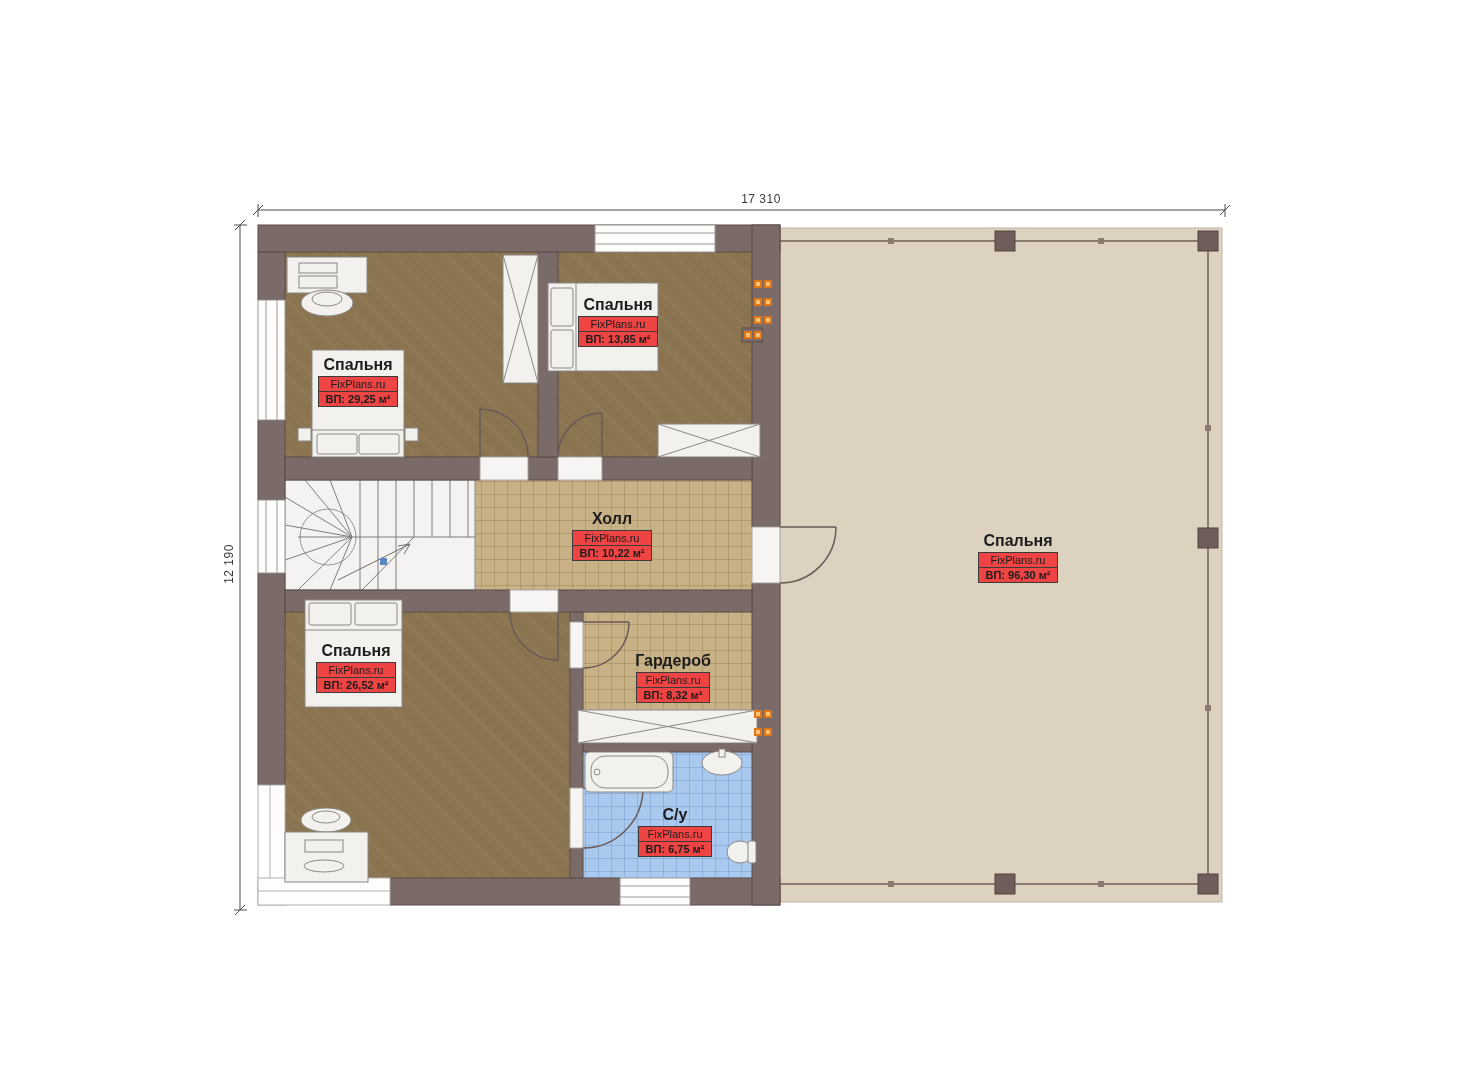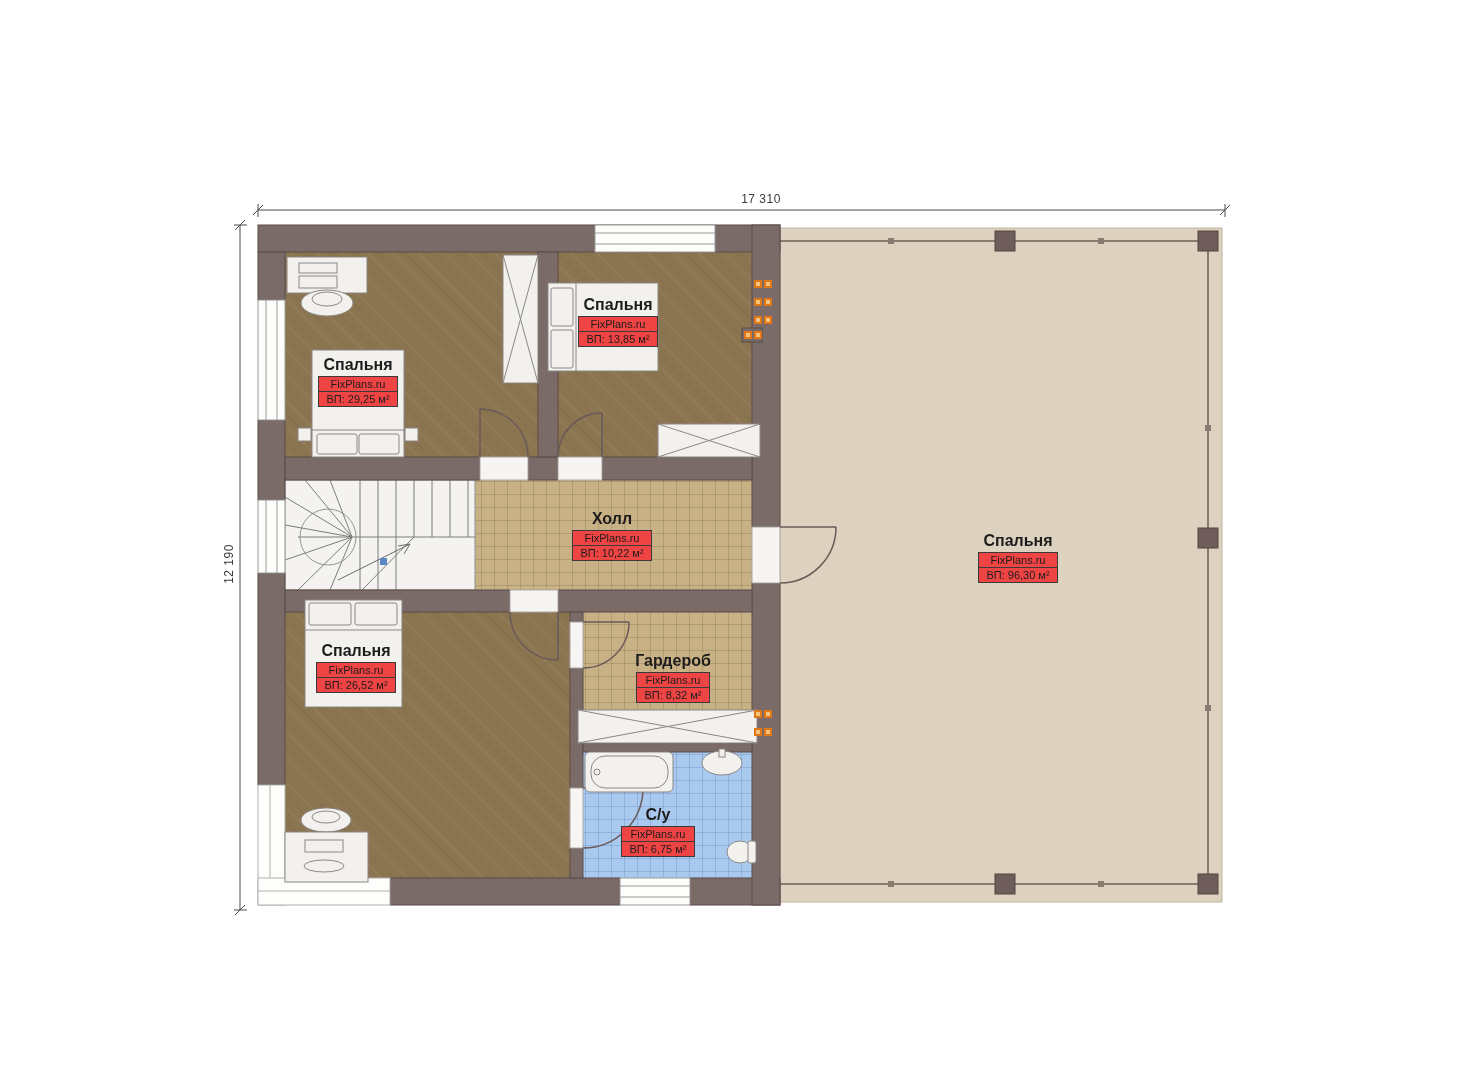--- a/index.html
+++ b/index.html
@@ -8,21 +8,21 @@
   svg{position:absolute;left:0;top:0;}
 
   .dim-label{position:absolute;font-size:12px;color:#3a3a3a;text-align:center;letter-spacing:0.5px;}
   .dim-label.top{left:721px;top:192px;width:80px;}
   .dim-label.left{left:198px;top:557px;width:62px;transform:rotate(-90deg);}
 
   .room-label{position:absolute;text-align:center;z-index:6;}
   .room-name{font-weight:bold;font-size:16px;color:#1c1c1c;margin-bottom:2px;}
   .room-box{display:inline-block;background:#ef4444;border:1px solid #3b3b3b;}
   .room-box .row{font-size:11px;color:#1c1c1c;padding:1px 7px;white-space:nowrap;}
-  .room-box .row + .row{border-top:1px solid #3b3b3b;}
+  .room-box .row + .row{border-top:1px solid #3b3b3b;font-weight:bold;}
 </style>
 </head>
 <body>
 
 <div class="canvas">
 
 <svg width="1474" height="1080" viewBox="0 0 1474 1080">
   <defs>
     <pattern id="pBrown" width="18" height="18" patternUnits="userSpaceOnUse" patternTransform="rotate(45)">
       <rect width="18" height="18" style="fill:var(--bedroom-floor)"></rect>
@@ -297,21 +297,21 @@
 </div>
 
 <div class="room-label" style="left:617px;top:652px;width:112px;">
   <div class="room-name">Гардероб</div>
   <div class="room-box">
     <div class="row">FixPlans.ru</div>
     <div class="row">ВП: 8,32 м²</div>
   </div>
 </div>
 
-<div class="room-label" style="left:606px;top:806px;width:104px;">
+<div class="room-label" style="left:623px;top:806px;width:104px;">
   <div class="room-name">С/у</div>
   <div class="room-box">
     <div class="row">FixPlans.ru</div>
     <div class="row">ВП: 6,75 м²</div>
   </div>
 </div>
 
 <div class="room-label" style="left:958px;top:532px;width:120px;">
   <div class="room-name">Спальня</div>
   <div class="room-box">

